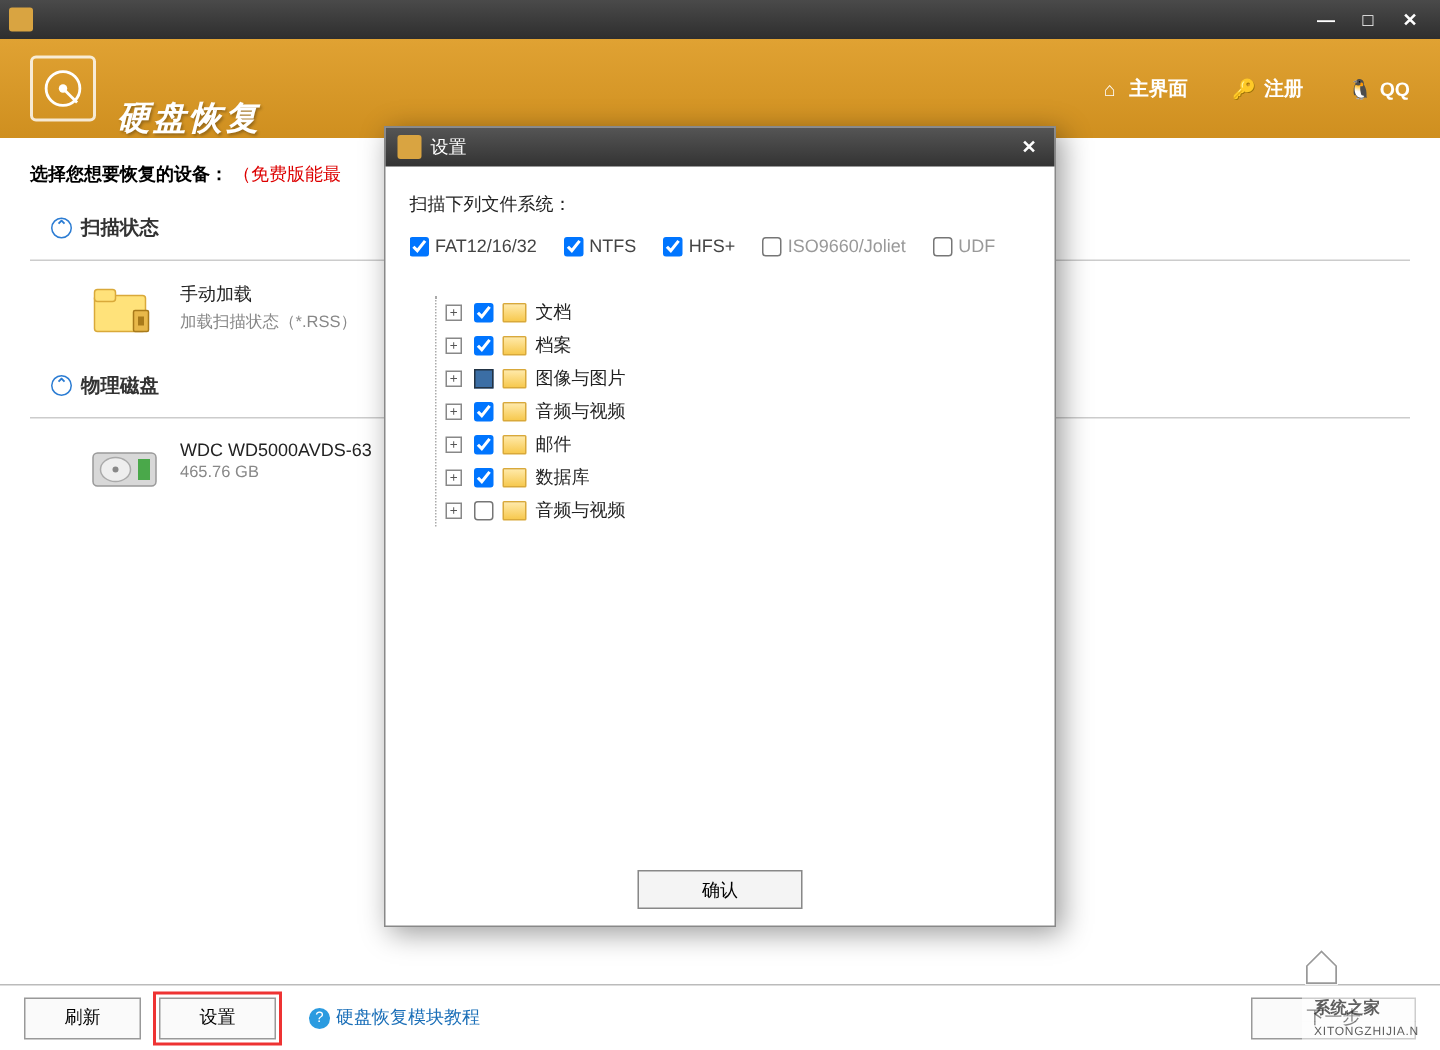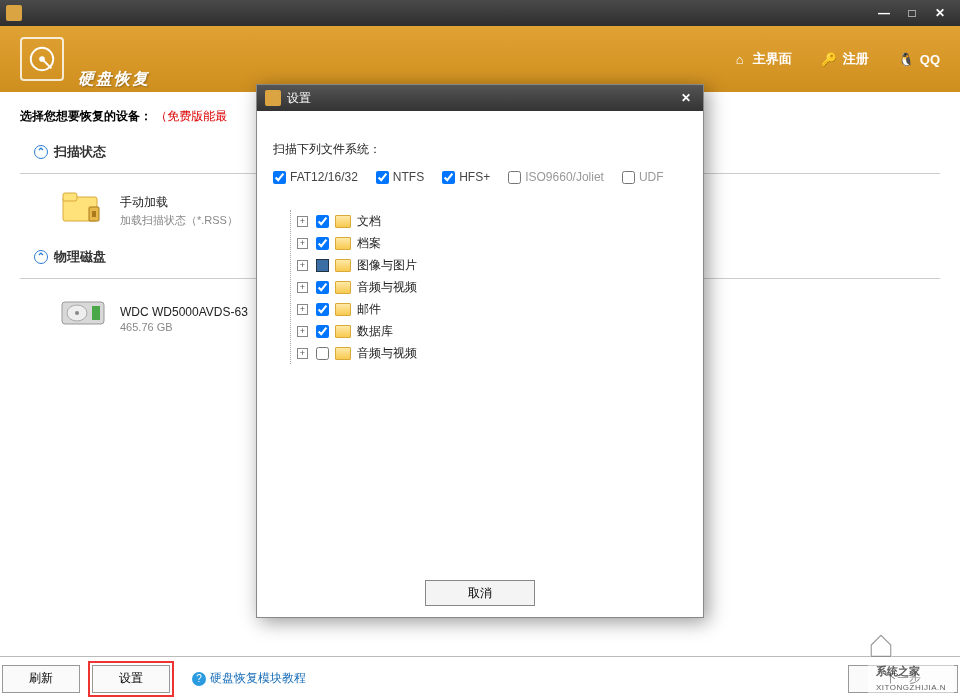--- a/index.html
+++ b/index.html
@@ -6,52 +6,52 @@
 body { width: 960px; height: 700px; background: #fff; position: relative; overflow: hidden; }
 
 .titlebar { height: 26px; background: linear-gradient(#4a4a4a, #2e2e2e); display: flex; align-items: center; padding: 0 6px; color: #ddd; font-size: 12px; }
 .titlebar .app-icon { width: 16px; height: 16px; background: #d9a441; border-radius: 2px; margin-right: 6px; }
 .titlebar .spacer { flex: 1; }
 .titlebar .win-btn { width: 28px; text-align: center; cursor: pointer; font-weight: bold; color: #fff; }
 
 .header { height: 66px; background: linear-gradient(#e0a233, #cf8f1f); display: flex; align-items: center; padding: 0 20px; color: #fff; }
 .header .hdd-icon { width: 44px; height: 44px; border: 2px solid rgba(255,255,255,.8); border-radius: 4px; margin-right: 14px; display:flex; align-items:center; justify-content:center; }
 .header .hdd-icon svg { width: 30px; height: 30px; }
-.header h1 { font-size: 16px; font-style: italic; font-weight: bold; letter-spacing: 2px; text-shadow: 1px 1px 2px rgba(0,0,0,.3); margin-top: 40px; }
+.header h1 { font-size: 22px; font-style: italic; font-weight: bold; letter-spacing: 2px; text-shadow: 1px 1px 2px rgba(0,0,0,.3); margin-top: 40px; }
 .header .spacer { flex: 1; }
 .header .nav-item { display: flex; align-items: center; gap: 5px; margin-left: 30px; font-size: 13px; font-weight: bold; cursor: pointer; }
 .header .nav-item .ico { width: 16px; height: 16px; display:inline-flex; align-items:center; justify-content:center; }
 
 .content { padding: 16px 20px 60px 20px; height: calc(700px - 26px - 66px - 44px); position: relative; }
 .prompt { font-size: 12px; margin-bottom: 18px; }
 .prompt .red { color: #d00; }
 .section-title { font-size: 13px; font-weight: bold; color: #333; margin: 8px 0 12px 14px; display:flex; align-items:center; gap:6px;}
 .section-title .tgl { width:14px; height:14px; border:1px solid #2b7cd3; border-radius:50%; display:inline-flex; align-items:center; justify-content:center; color:#2b7cd3; font-size:10px; line-height:1;}
 .hr { border: none; border-top: 1px solid #ccc; margin: 4px 0 14px 0; }
 
-.device-row { display: flex; align-items: flex-end; margin-left: 40px; margin-bottom: 20px; gap: 14px; }
+.device-row { display: flex; align-items: flex-start; margin-left: 40px; margin-bottom: 20px; gap: 14px; }
 .device-row .ico-box { width: 46px; height: 40px; display:flex; align-items:center; justify-content:center; }
 .device-row .lbl { font-size: 12px; color: #222; }
 .device-row .sub { font-size: 11px; color: #888; margin-top: 2px; }
 
-.footer { position: absolute; bottom: 0; left: 0; right: 0; height: 44px; border-top: 1px solid #bbb; display: flex; align-items: center; padding: 0 2px; gap: 8px; background:#fff;}
+.footer { position: absolute; bottom: 0; left: 0; right: 0; height: 44px; border-top: 1px solid #bbb; display: flex; align-items: center; padding: 0 16px; gap: 8px; background:#fff;}
 .footer .fbtn { width: 78px; height: 28px; border: 1px solid #999; background: #fafafa; font-size: 12px; cursor: pointer; }
 .footer .highlight-box { border: 2px solid #e33; padding: 2px; }
 .footer .link { color: #1b6fb8; font-size: 12px; margin-left: 10px; cursor: pointer; display:flex; align-items:center; gap:4px;}
 .footer .link .q { width:14px; height:14px; border-radius:50%; background:#2b9be0; color:#fff; font-size:10px; display:inline-flex; align-items:center; justify-content:center;}
 .footer .spacer { flex:1; }
 .footer .fbtn.primary { width: 110px; }
 
 
 .modal { position: absolute; top: 84px; left: 256px; width: 448px; height: 534px; background: #fff; border: 1px solid #888; box-shadow: 4px 4px 18px rgba(0,0,0,.4); display:flex; flex-direction:column; }
 .modal .m-title { height: 26px; background: linear-gradient(#555,#333); color:#fff; font-size:12px; display:flex; align-items:center; padding:0 8px; }
 .modal .m-title .mico { width:16px; height:16px; background:#d9a441; border-radius:2px; margin-right:6px; }
 .modal .m-title .spacer { flex:1; }
 .modal .m-title .close { cursor:pointer; font-weight:bold; width:18px; text-align:center; }
-.modal .m-body { flex:1; padding: 30px 16px 10px 16px; font-size:12px; color:#222; overflow:hidden;}
+.modal .m-body { flex:1; padding: 17px 16px 10px 16px; font-size:12px; color:#222; overflow:hidden;}
 .modal .m-label { margin-bottom: 12px; }
 .fs-row { display:flex; gap:18px; align-items:center; margin-bottom:26px; flex-wrap:wrap;}
 .chk { display:inline-flex; align-items:center; gap:4px; font-size:12px; color:#444; }
 .chk input { width:13px; height:13px; }
 .chk.disabled { color:#999; }
 .tree { margin-top:10px; margin-left:6px; }
 .tree-row { display:flex; align-items:center; gap:6px; height:22px; font-size:12px; }
 .tree-row .exp { width:11px; height:11px; border:1px solid #888; font-size:9px; line-height:9px; text-align:center; color:#555; cursor:pointer; margin-left:6px; margin-right:2px;}
 .tree-row .folder { width:16px; height:13px; background:linear-gradient(#ffe9a8,#f7c94f); border:1px solid #d9a93a; border-radius:1px; }
 .tree-row .cb { width:13px; height:13px; }
@@ -236,21 +236,21 @@
         <div class="tree-row">
             <span class="exp">+</span>
             <input type="checkbox" class="cb" style="">
             <span class="folder"></span>
             <span>音频与视频</span>
           </div>
       </div>
     </div>
   </div>
   <div class="m-foot">
-    <button>取消</button>
+    <button>确认</button>
   </div>
 </div>
 
 <div class="watermark">
   <svg class="house" viewBox="0 0 32 32">
       <path d="M4 16 L16 4 L28 16 L28 30 L4 30 Z" fill="none" stroke="#fff" stroke-width="3"></path>
       <path d="M4 16 L16 4 L28 16 L28 30 L4 30 Z" fill="none" stroke="#888" stroke-width="1.4"></path>
     </svg>
   <div class="wm-box">
     <b>系统之家</b>

